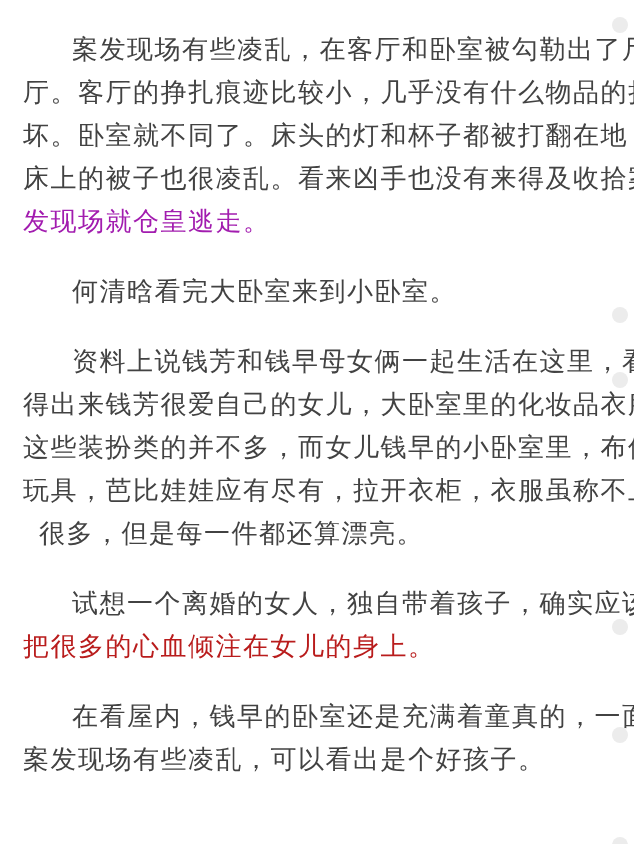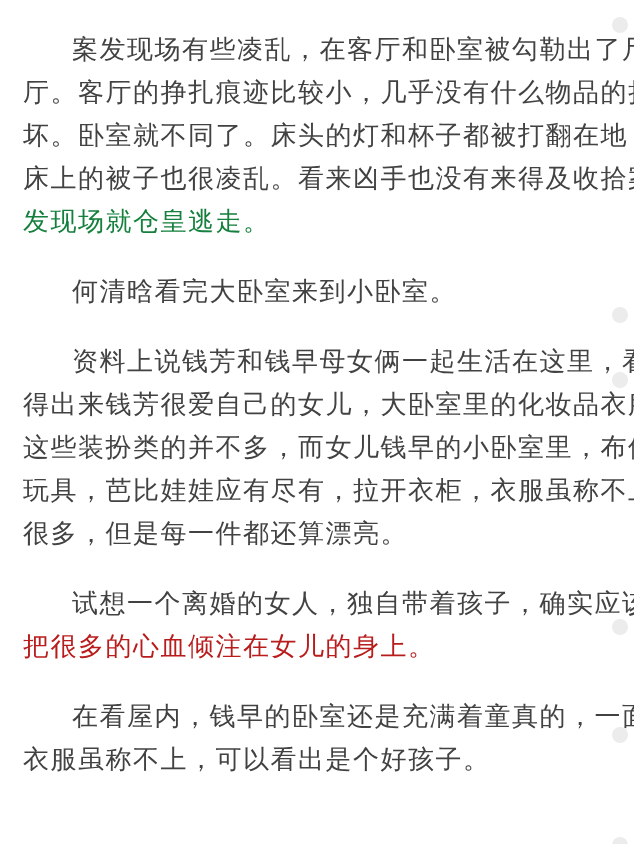--- a/index.html
+++ b/index.html
@@ -50,43 +50,43 @@
 <body>
 
 <div class="page" style="background: rgb(255, 255, 255);">
   <div class="text-area">
 
     <p class="paragraph">
       <span class="line first" style="color: rgb(66, 66, 66);">案发现场有些凌乱，在客厅和卧室被勾勒出了尸.</span>
       <span class="line" style="color: rgb(66, 66, 66);">厅。客厅的挣扎痕迹比较小，几乎没有什么物品的损</span>
       <span class="line" style="color: rgb(66, 66, 66);">坏。卧室就不同了。床头的灯和杯子都被打翻在地，</span>
       <span class="line" style="color: rgb(66, 66, 66);">床上的被子也很凌乱。看来凶手也没有来得及收拾案</span>
-      <span class="line" style="color: #15803d;">发现场就仓皇逃走。</span>
+      <span class="line" style="color: #a21caf;">发现场就仓皇逃走。</span>
     </p>
 
     <p class="paragraph">
       <span class="line first" style="color: rgb(66, 66, 66);">何清晗看完大卧室来到小卧室。</span>
     </p>
 
     <p class="paragraph">
       <span class="line first" style="color: rgb(66, 66, 66);">资料上说钱芳和钱早母女俩一起生活在这里，看</span>
       <span class="line" style="color: rgb(66, 66, 66);">得出来钱芳很爱自己的女儿，大卧室里的化妆品衣服</span>
       <span class="line" style="color: rgb(66, 66, 66);">这些装扮类的并不多，而女儿钱早的小卧室里，布偶</span>
       <span class="line" style="color: rgb(66, 66, 66);">玩具，芭比娃娃应有尽有，拉开衣柜，衣服虽称不上</span>
-      <span class="line" style="color: rgb(66, 66, 66);">很多，但是每一件都还算漂亮。</span>
+      <span class="line" style="color: rgb(66, 66, 66); margin-left: 16px;">很多，但是每一件都还算漂亮。</span>
     </p>
 
     <p class="paragraph">
       <span class="line first" style="color: rgb(66, 66, 66);">试想一个离婚的女人，独自带着孩子，确实应该</span>
       <span class="line" style="color: #b91c1c;">把很多的心血倾注在女儿的身上。</span>
     </p>
 
     <p class="paragraph">
       <span class="line first" style="color: rgb(66, 66, 66);">在看屋内，钱早的卧室还是充满着童真的，一面</span>
-      <span class="line" style="color: rgb(66, 66, 66);">衣服虽称不上，可以看出是个好孩子。</span>
+      <span class="line" style="color: rgb(66, 66, 66);">案发现场有些凌乱，可以看出是个好孩子。</span>
     </p>
 
   </div>
 
   <div>
       <div class="edge-dot" style="left: 612px; top: 17px; width: 16px; height: 16px; background: rgb(236, 236, 236);"></div>
       <div class="edge-dot" style="left: 612px; top: 307px; width: 16px; height: 16px; background: rgb(236, 236, 236);"></div>
       <div class="edge-dot" style="left: 612px; top: 372px; width: 16px; height: 16px; background: rgb(236, 236, 236);"></div>
       <div class="edge-dot" style="left: 612px; top: 619px; width: 16px; height: 16px; background: rgb(236, 236, 236);"></div>
       <div class="edge-dot" style="left: 612px; top: 727px; width: 16px; height: 16px; background: rgb(236, 236, 236);"></div>

